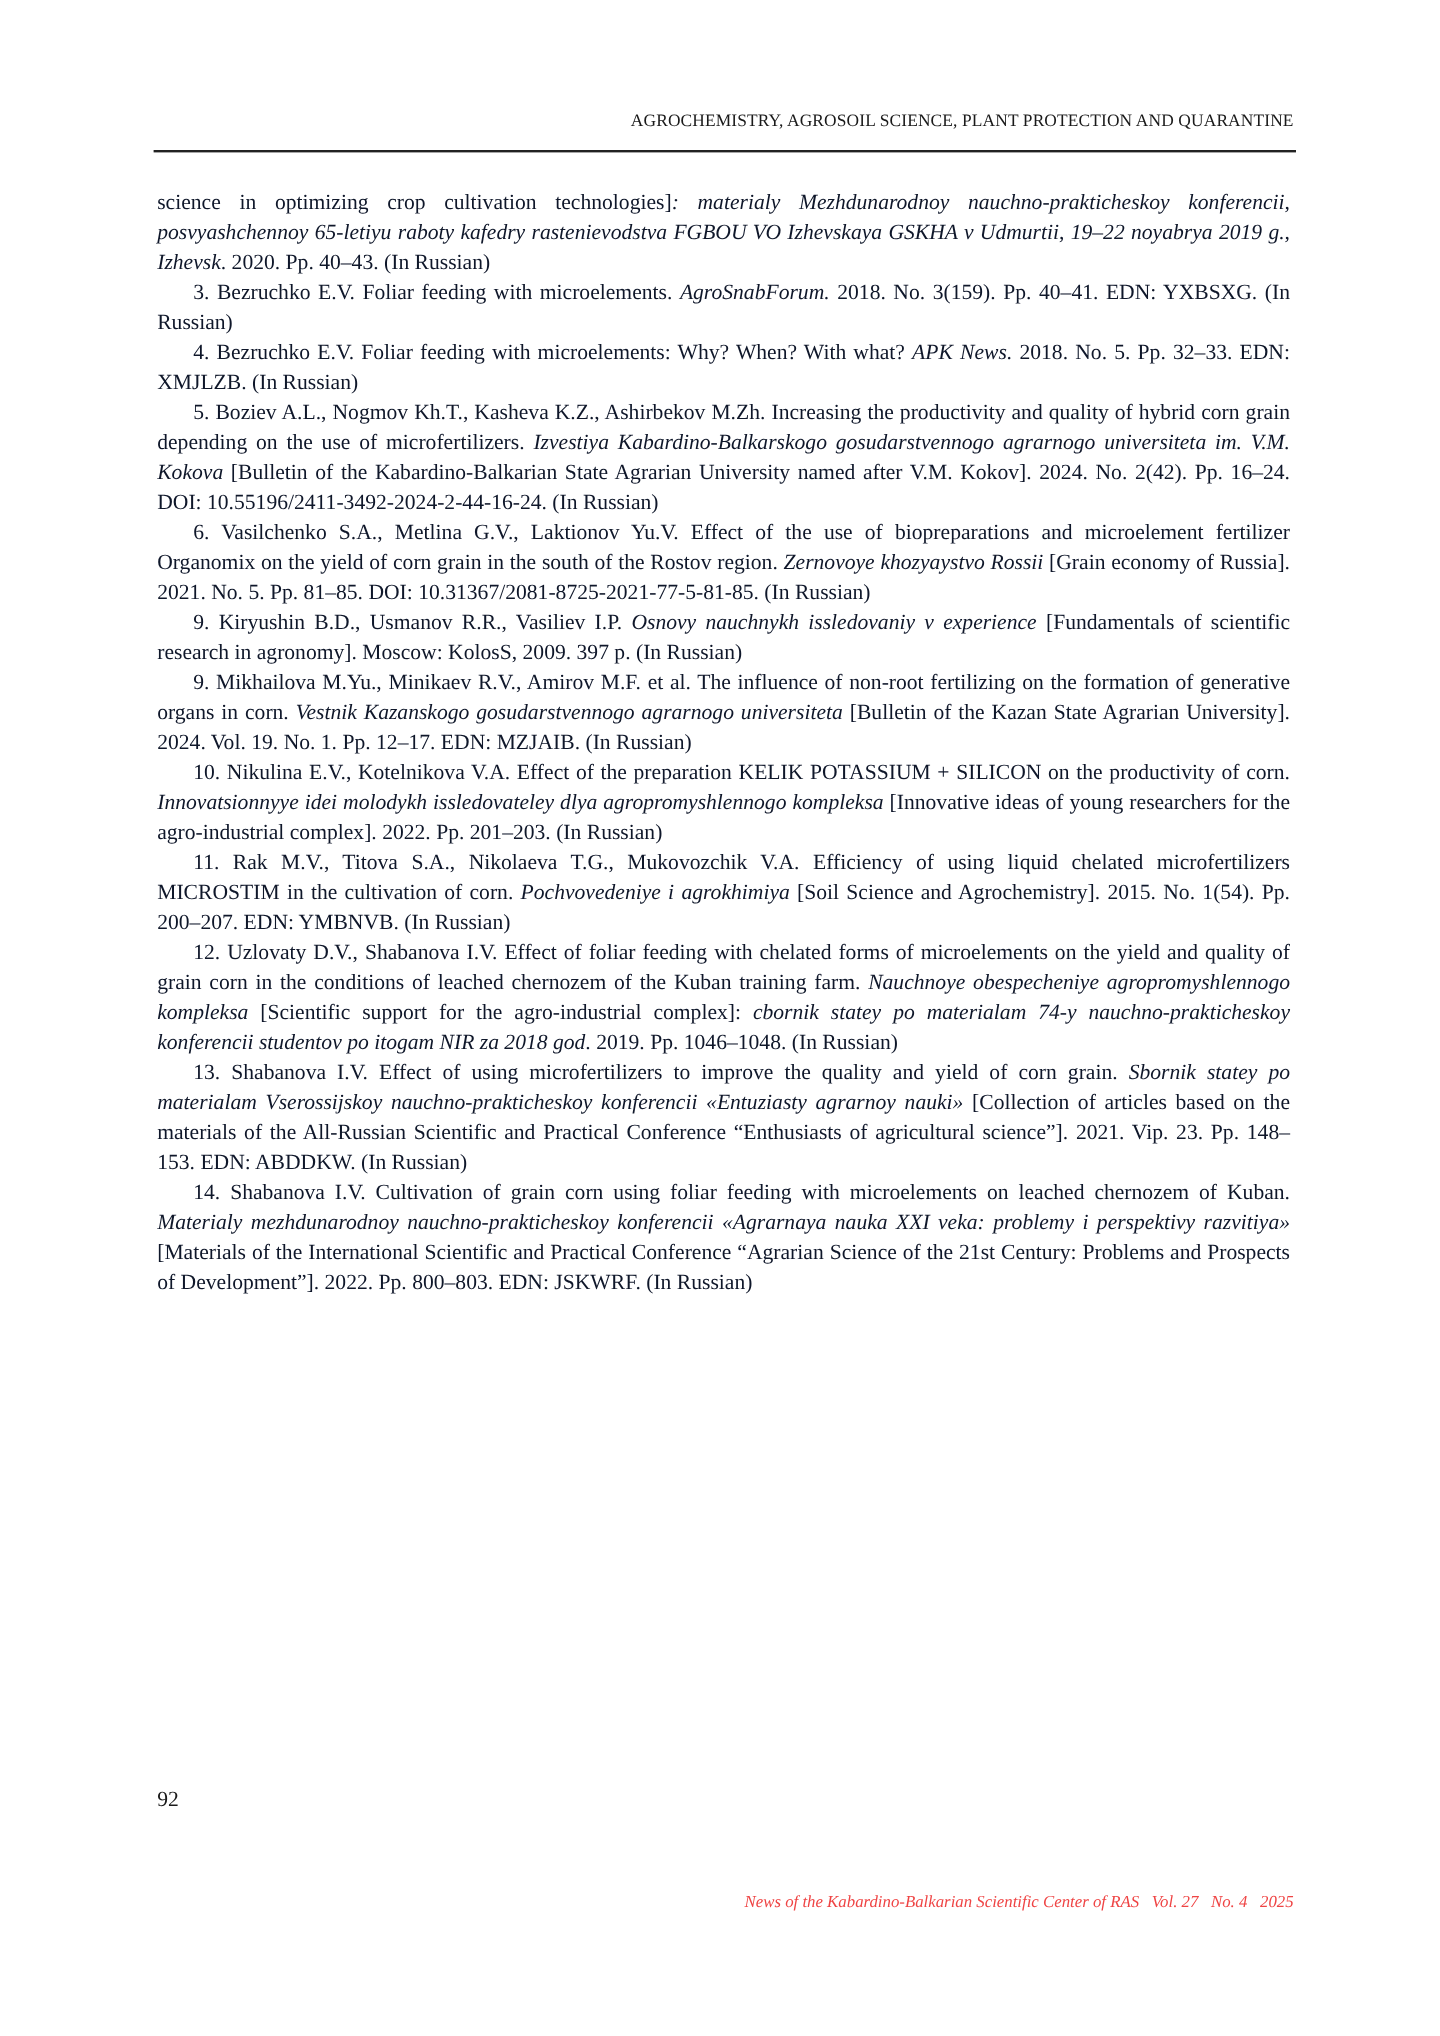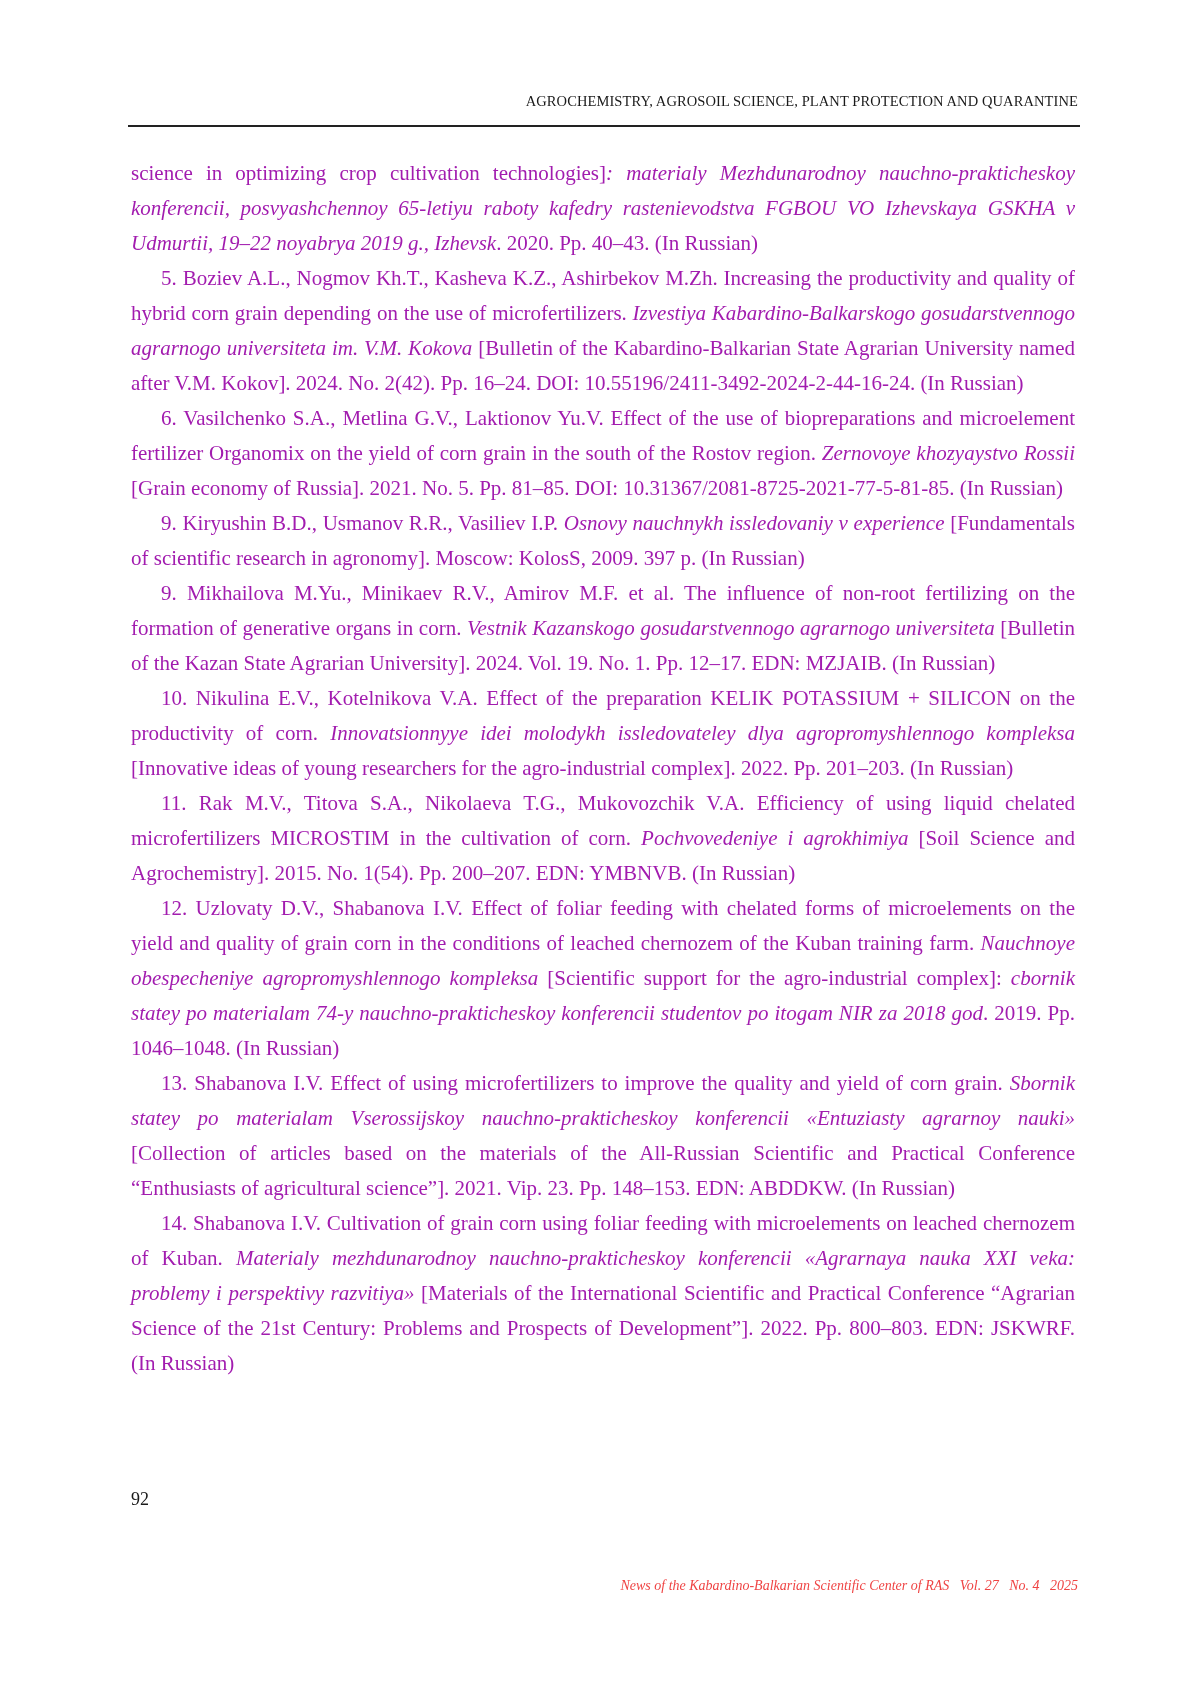--- a/index.html
+++ b/index.html
@@ -5,22 +5,22 @@
   html, body { margin: 0; padding: 0; background: #ffffff; }
   body { width: 1200px; height: 1697px; position: relative; overflow: hidden; color: #141414; }
   .running-head {
     position: absolute; left: 128px; width: 950px; top: 93px;
     text-align: right; font-family: "Liberation Serif", serif; font-size: 14.5px;
     letter-spacing: 0.1px; color: #1a1a1a;
   }
   .rule { position: absolute; left: 128px; width: 952px; top: 125px; height: 0; border-top: 2px solid #222; }
   .body {
     position: absolute; left: 131px; width: 944px; top: 156px;
-    font-family: "Liberation Serif", serif; font-size: 21px; line-height: 35px;
-    text-align: justify; color: #a21caf;
+    font-family: "Liberation Serif", serif; font-size: 18px; line-height: 25px;
+    text-align: justify; color: #0f172a;
   }
   .ref { margin: 0; text-indent: 30px; }
   .ref.cont { text-indent: 0; }
   .ref i { font-style: italic; }
   .footer-page {
     position: absolute; left: 131px; top: 1489px;
     font-family: "Liberation Serif", serif; font-size: 18px; color: #1a1a1a;
   }
   .footer-journal {
     position: absolute; right: 122px; top: 1578px;
@@ -29,20 +29,22 @@
   }
 </style>
 </head>
 <body>
 
 <div class="running-head">AGROCHEMISTRY, AGROSOIL SCIENCE, PLANT PROTECTION AND QUARANTINE</div>
 <div class="rule"></div>
 
 <div class="body" id="ref-list">
     <p class="ref cont"><span>science in optimizing crop cultivation technologies]</span><i>: materialy Mezhdunarodnoy nauchno-prakticheskoy konferencii, posvyashchennoy 65-letiyu raboty kafedry rastenievodstva FGBOU VO Izhevskaya GSKHA v Udmurtii, 19–22 noyabrya 2019 g., Izhevsk</i><span>. 2020. Pp. 40–43. (In Russian)</span></p>
+    <p class="ref"><span>3. Bezruchko E.V. Foliar feeding with microelements. </span><i>AgroSnabForum.</i><span> 2018. No. 3(159). Pp. 40–41. EDN: YXBSXG. (In Russian)</span></p>
+    <p class="ref"><span>4. Bezruchko E.V. Foliar feeding with microelements: Why? When? With what? </span><i>APK News.</i><span> 2018. No. 5. Pp. 32–33. EDN: XMJLZB. (In Russian)</span></p>
     <p class="ref"><span>5. Boziev A.L., Nogmov Kh.T., Kasheva K.Z., Ashirbekov M.Zh. Increasing the productivity and quality of hybrid corn grain depending on the use of microfertilizers. </span><i>Izvestiya Kabardino-Balkarskogo gosudarstvennogo agrarnogo universiteta im. V.M. Kokova</i><span> [Bulletin of the Kabardino-Balkarian State Agrarian University named after V.M. Kokov]. 2024. No. 2(42). Pp. 16–24. DOI: 10.55196/2411-3492-2024-2-44-16-24. (In Russian)</span></p>
     <p class="ref"><span>6. Vasilchenko S.A., Metlina G.V., Laktionov Yu.V. Effect of the use of biopreparations and microelement fertilizer Organomix on the yield of corn grain in the south of the Rostov region. </span><i>Zernovoye khozyaystvo Rossii</i><span> [Grain economy of Russia]. 2021. No. 5. Pp. 81–85. DOI: 10.31367/2081-8725-2021-77-5-81-85. (In Russian)</span></p>
     <p class="ref"><span>9. Kiryushin B.D., Usmanov R.R., Vasiliev I.P. </span><i>Osnovy nauchnykh issledovaniy v experience</i><span> [Fundamentals of scientific research in agronomy]. Moscow: KolosS, 2009. 397 p. (In Russian)</span></p>
     <p class="ref"><span>9. Mikhailova M.Yu., Minikaev R.V., Amirov M.F. et al. The influence of non-root fertilizing on the formation of generative organs in corn. </span><i>Vestnik Kazanskogo gosudarstvennogo agrarnogo universiteta</i><span> [Bulletin of the Kazan State Agrarian University]. 2024. Vol. 19. No. 1. Pp. 12–17. EDN: MZJAIB. (In Russian)</span></p>
     <p class="ref"><span>10. Nikulina E.V., Kotelnikova V.A. Effect of the preparation KELIK POTASSIUM + SILICON on the productivity of corn. </span><i>Innovatsionnyye idei molodykh issledovateley dlya agropromyshlennogo kompleksa</i><span> [Innovative ideas of young researchers for the agro-industrial complex]. 2022. Pp. 201–203. (In Russian)</span></p>
     <p class="ref"><span>11. Rak M.V., Titova S.A., Nikolaeva T.G., Mukovozchik V.A. Efficiency of using liquid chelated microfertilizers MICROSTIM in the cultivation of corn. </span><i>Pochvovedeniye i agrokhimiya</i><span> [Soil Science and Agrochemistry]. 2015. No. 1(54). Pp. 200–207. EDN: YMBNVB. (In Russian)</span></p>
     <p class="ref"><span>12. Uzlovaty D.V., Shabanova I.V. Effect of foliar feeding with chelated forms of microelements on the yield and quality of grain corn in the conditions of leached chernozem of the Kuban training farm. </span><i>Nauchnoye obespecheniye agropromyshlennogo kompleksa</i><span> [Scientific support for the agro-industrial complex]: </span><i>cbornik statey po materialam 74-y nauchno-prakticheskoy konferencii studentov po itogam NIR za 2018 god</i><span>. 2019. Pp. 1046–1048. (In Russian)</span></p>
     <p class="ref"><span>13. Shabanova I.V. Effect of using microfertilizers to improve the quality and yield of corn grain. </span><i>Sbornik statey po materialam Vserossijskoy nauchno-prakticheskoy konferencii «Entuziasty agrarnoy nauki»</i><span> [Collection of articles based on the materials of the All-Russian Scientific and Practical Conference “Enthusiasts of agricultural science”]. 2021. Vip. 23. Pp. 148–153. EDN: ABDDKW. (In Russian)</span></p>
     <p class="ref"><span>14. Shabanova I.V. Cultivation of grain corn using foliar feeding with microelements on leached chernozem of Kuban. </span><i>Materialy mezhdunarodnoy nauchno-prakticheskoy konferencii «Agrarnaya nauka XXI veka: problemy i perspektivy razvitiya»</i><span> [Materials of the International Scientific and Practical Conference “Agrarian Science of the 21st Century: Problems and Prospects of Development”]. 2022. Pp. 800–803. EDN: JSKWRF. (In Russian)</span></p>
   </div>

